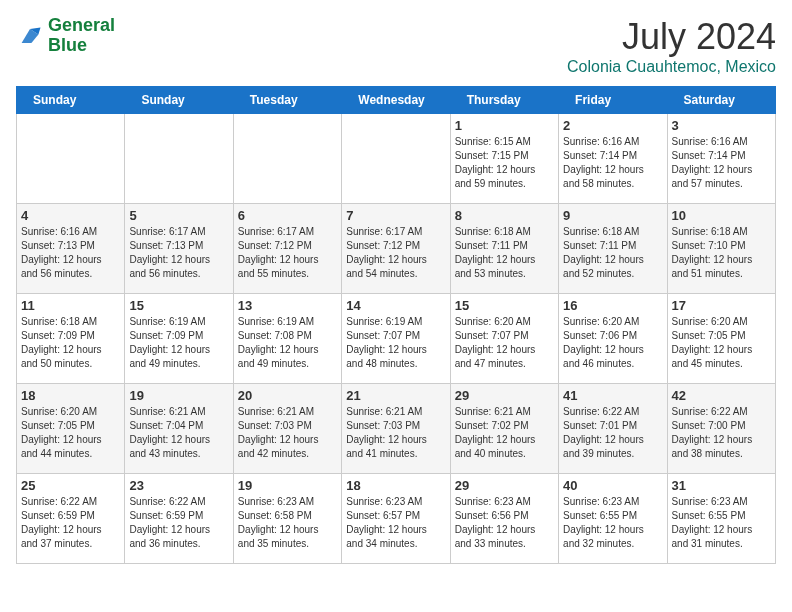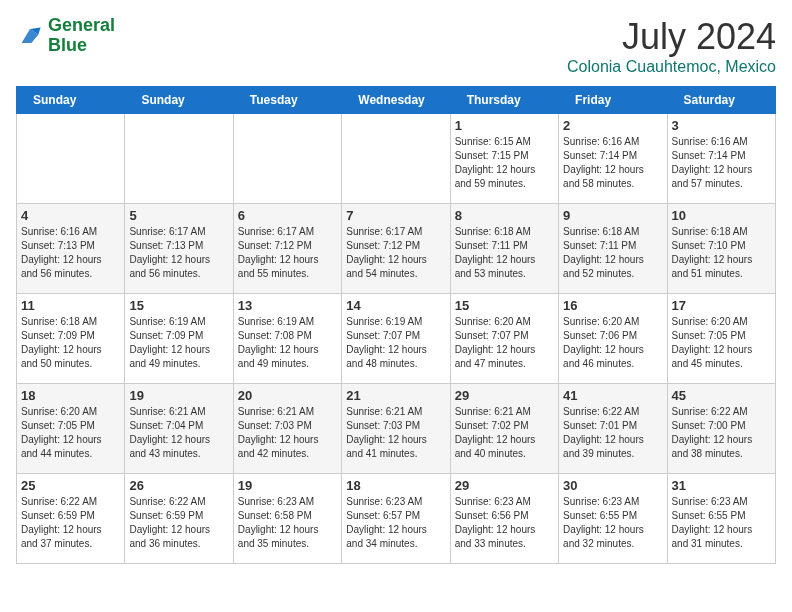--- a/index.html
+++ b/index.html
@@ -285,37 +285,37 @@
 and 40 minutes.</div>
         </td>
         <td>
           <div class="day-number">41</div>
           <div class="day-info" style="white-space: pre-line;">Sunrise: 6:22 AM
 Sunset: 7:01 PM
 Daylight: 12 hours
 and 39 minutes.</div>
         </td>
         <td>
-          <div class="day-number">45</div>
+          <div class="day-number">42</div>
           <div class="day-info" style="white-space: pre-line;">Sunrise: 6:22 AM
 Sunset: 7:00 PM
 Daylight: 12 hours
 and 38 minutes.</div>
         </td>
       </tr>
       <tr>
         <td>
           <div class="day-number">25</div>
           <div class="day-info" style="white-space: pre-line;">Sunrise: 6:22 AM
 Sunset: 6:59 PM
 Daylight: 12 hours
 and 37 minutes.</div>
         </td>
         <td>
-          <div class="day-number">26</div>
+          <div class="day-number">23</div>
           <div class="day-info" style="white-space: pre-line;">Sunrise: 6:22 AM
 Sunset: 6:59 PM
 Daylight: 12 hours
 and 36 minutes.</div>
         </td>
         <td>
           <div class="day-number">19</div>
           <div class="day-info" style="white-space: pre-line;">Sunrise: 6:23 AM
 Sunset: 6:58 PM
 Daylight: 12 hours
@@ -329,21 +329,21 @@
 and 34 minutes.</div>
         </td>
         <td>
           <div class="day-number">29</div>
           <div class="day-info" style="white-space: pre-line;">Sunrise: 6:23 AM
 Sunset: 6:56 PM
 Daylight: 12 hours
 and 33 minutes.</div>
         </td>
         <td>
-          <div class="day-number">30</div>
+          <div class="day-number">40</div>
           <div class="day-info" style="white-space: pre-line;">Sunrise: 6:23 AM
 Sunset: 6:55 PM
 Daylight: 12 hours
 and 32 minutes.</div>
         </td>
         <td>
           <div class="day-number">31</div>
           <div class="day-info" style="white-space: pre-line;">Sunrise: 6:23 AM
 Sunset: 6:55 PM
 Daylight: 12 hours

